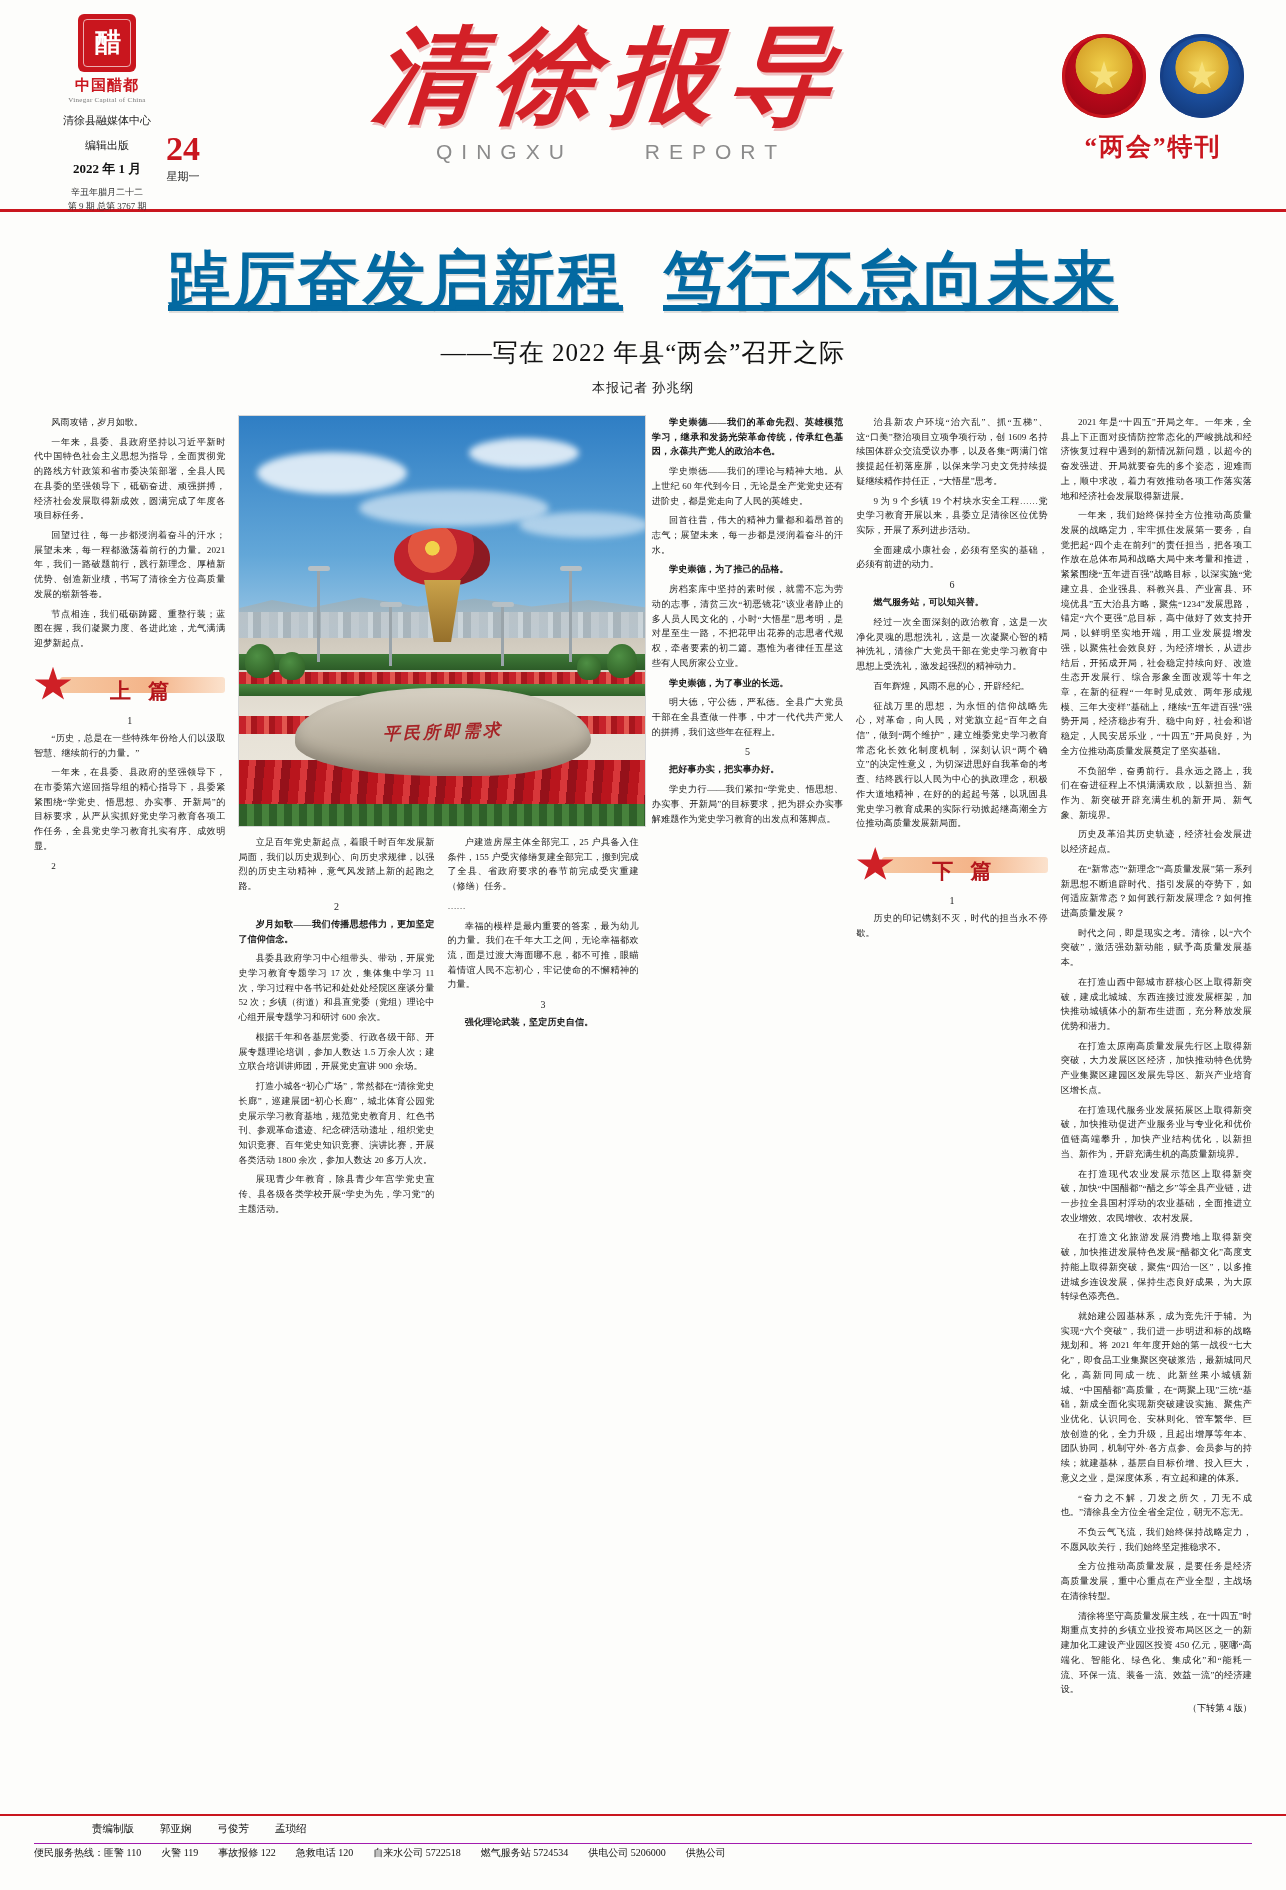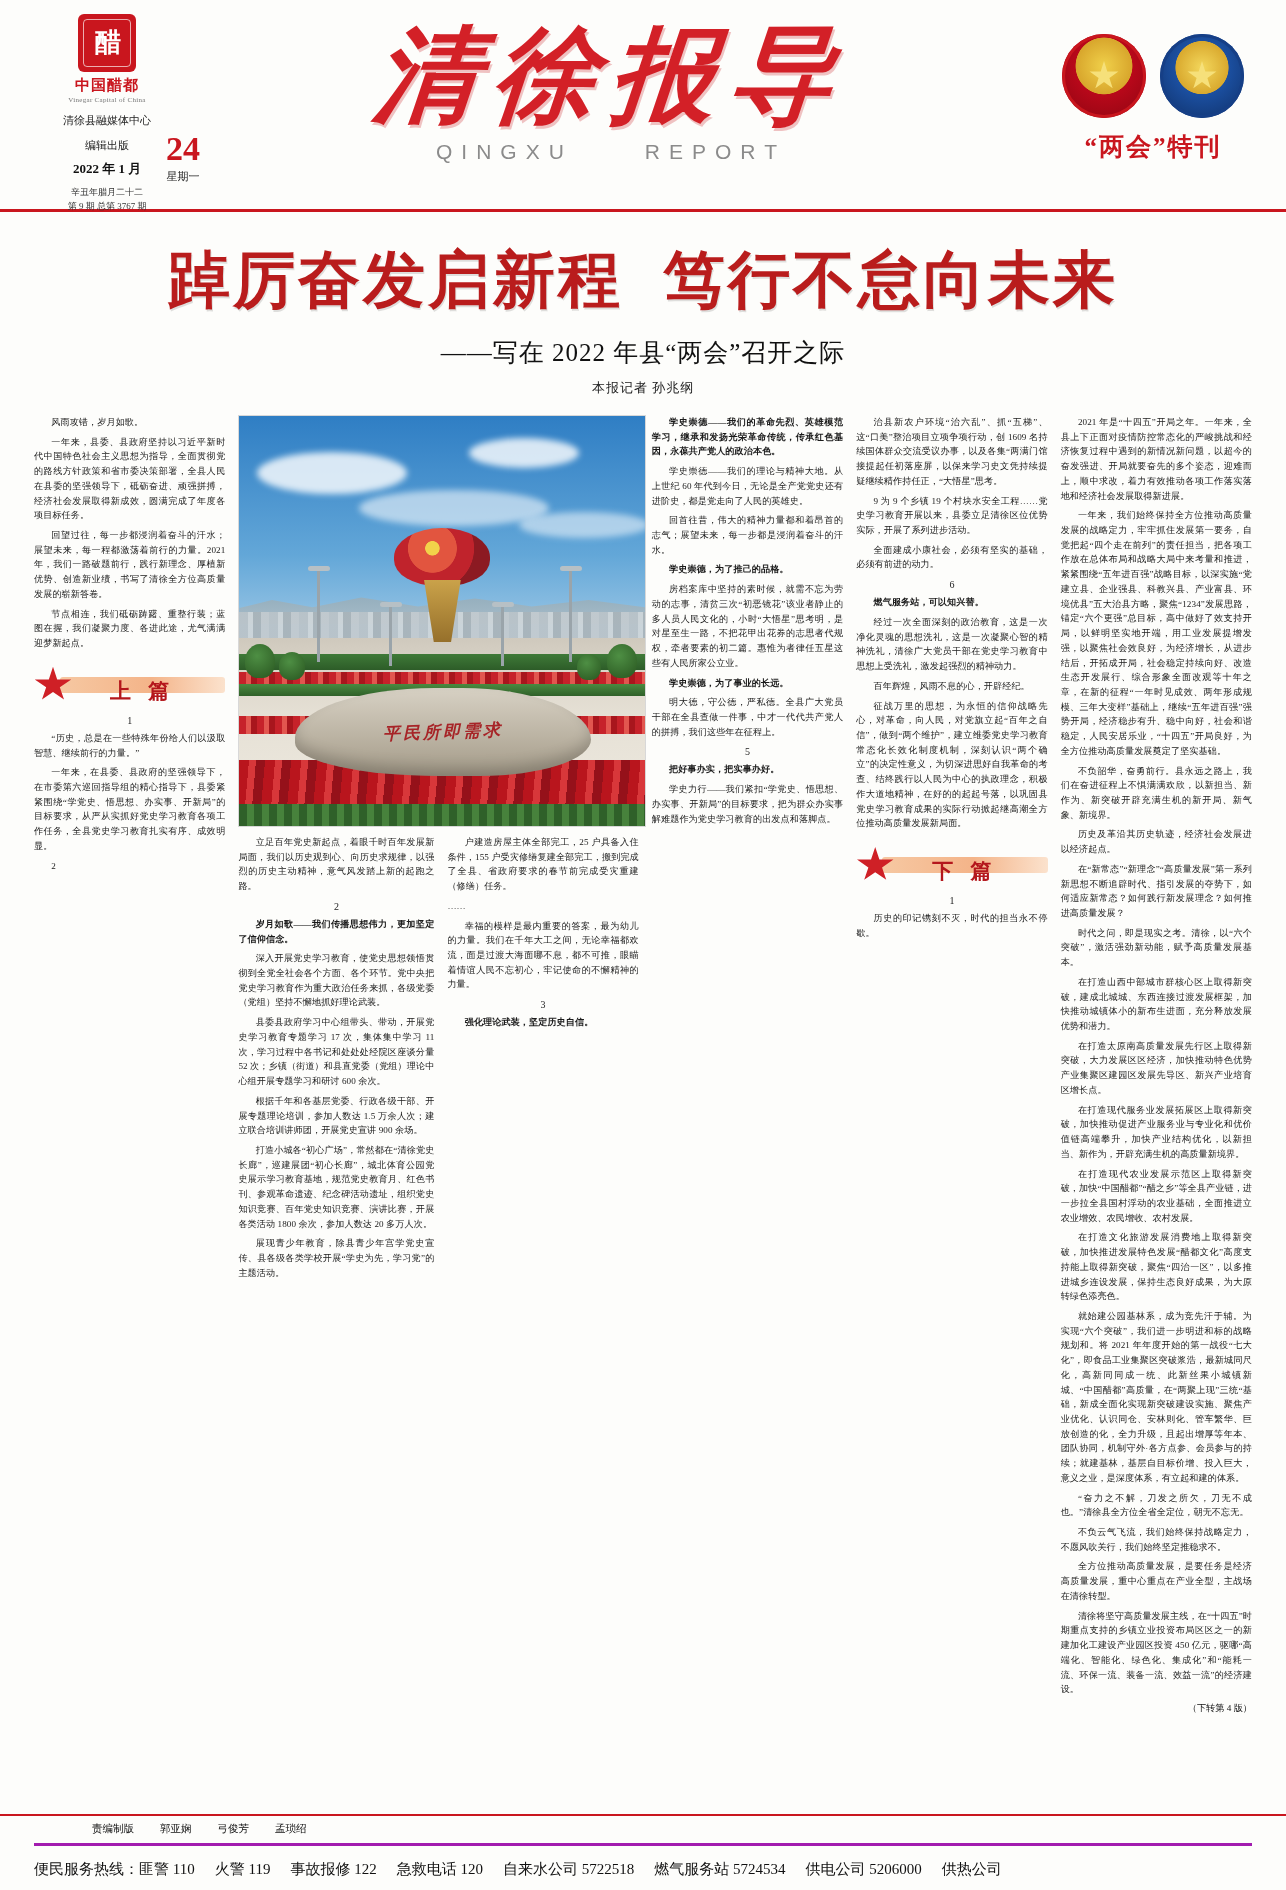--- a/index.html
+++ b/index.html
@@ -114,23 +114,24 @@
     font-weight: bold;
     color: #c9161e;
     letter-spacing: 2px;
   }
 
   
   .headline-wrap { text-align: center; padding: 26px 0 4px; }
   .headline {
     font-size: 62px;
     font-weight: bold;
-    color: #b91c1c;
+    color: #0369a1;
     letter-spacing: 3px;
     text-shadow: 1px 2px 0 rgba(0,0,0,.12);
+    text-decoration: underline;
   }
   .headline .gap { display: inline-block; width: 40px; }
   .subhead {
     margin-top: 14px;
     font-size: 25px;
     color: #111;
     letter-spacing: 1px;
   }
   .byline {
     margin-top: 10px;
@@ -335,23 +336,23 @@
     height: 76px;
     border-top: 2px solid #c9161e;
     padding: 6px 34px 0;
     font-size: 10.5px;
     color: #111;
   }
   .footer-row1 { display: flex; gap: 26px; padding-left: 58px; margin-bottom: 7px; }
   .footer-row2 {
     display: flex;
     gap: 20px;
-    border-top: 3px solid #a21caf;
-    padding-top: 14px;
-    font-size: 15px;
+    border-top: 1px solid #a21caf;
+    padding-top: 2px;
+    font-size: 10px;
   }
   .cont { margin-top: 4px; text-align: right; font-size: 9.2px; }
 </style>
 </head>
 <body>
 
 <div class="page">
 
   <div class="masthead">
 
@@ -450,21 +451,20 @@
         </div>
         <div class="red-ground"></div>
         <div class="stone">
           <div class="stone-text">平民所即需求</div>
         </div>
       </div>
 
       <p class="ptext">立足百年党史新起点，着眼千时百年发展新局面，我们以历史观到心、向历史求规律，以强烈的历史主动精神，意气风发踏上新的起跑之路。</p>
       <div class="secnum">2</div>
       <p class="ptext bold-lead">岁月如歌——我们传播思想伟力，更加坚定了信仰信念。</p>
-      <p class="ptext">深入开展党史学习教育，使党史思想领悟贯彻到全党全社会各个方面、各个环节。党中央把党史学习教育作为重大政治任务来抓，各级党委（党组）坚持不懈地抓好理论武装。</p>
       <p class="ptext">县委县政府学习中心组带头、带动，开展党史学习教育专题学习 17 次，集体集中学习 11 次，学习过程中各书记和处处处经院区座谈分量 52 次；乡镇（街道）和县直党委（党组）理论中心组开展专题学习和研讨 600 余次。</p>
       <p class="ptext">根据千年和各基层党委、行政各级干部、开展专题理论培训，参加人数达 1.5 万余人次；建立联合培训讲师团，开展党史宣讲 900 余场。</p>
       <p class="ptext">打造小城各“初心广场”，常然都在“清徐党史长廊”，巡建展团“初心长廊”，城北体育公园党史展示学习教育基地，规范党史教育月、红色书刊、参观革命遗迹、纪念碑活动遗址，组织党史知识竞赛、百年党史知识竞赛、演讲比赛，开展各类活动 1800 余次，参加人数达 20 多万人次。</p>
       <p class="ptext">展现青少年教育，除县青少年宫学党史宣传、县各级各类学校开展“学史为先，学习党”的主题活动。</p>
     </div>
 
     <div class="col">
       <div style="height:420px"></div>
       <p class="ptext">户建造房屋主体全部完工，25 户具备入住条件，155 户受灾修缮复建全部完工，搬到完成了全县、省政府要求的春节前完成受灾重建（修缮）任务。</p>
       <p class="ptext noind">……</p>

